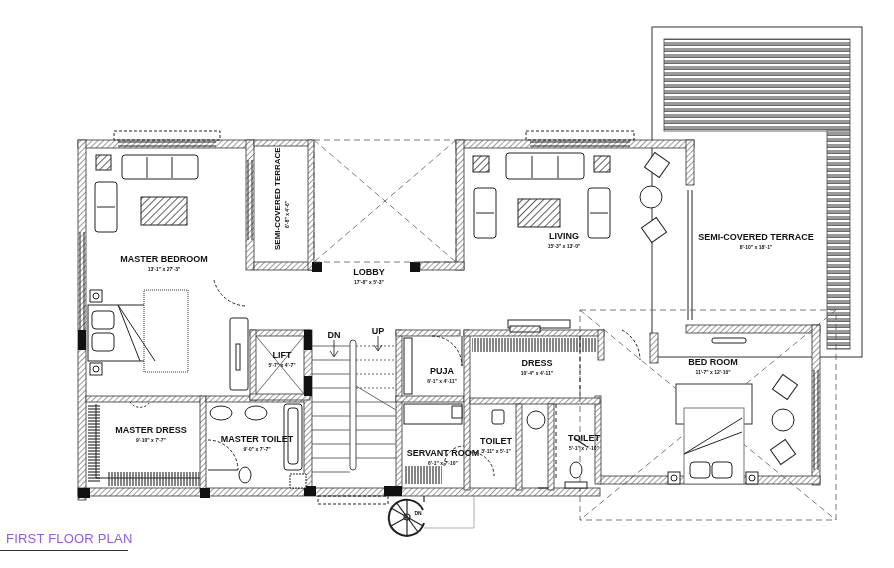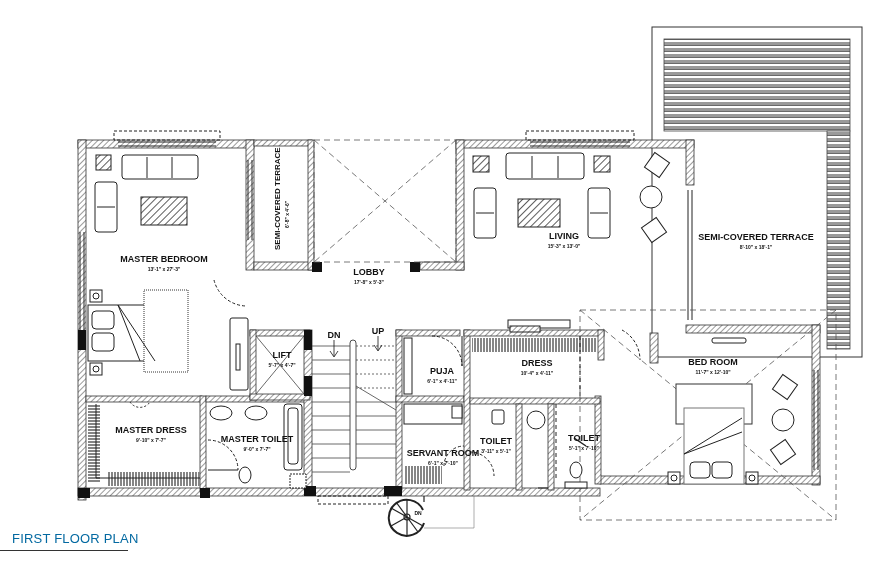--- a/index.html
+++ b/index.html
@@ -1,20 +1,20 @@
 <!DOCTYPE html>
 <html><head>
 <meta charset="utf-8">
 <style>
   html,body{margin:0;padding:0;background:#ffffff;}
   body{width:894px;height:568px;overflow:hidden;position:relative;font-family:"Liberation Sans",sans-serif;}
   #plan{position:absolute;left:0;top:0;width:894px;height:568px;}
   .lbl{font-family:"Liberation Sans",sans-serif;font-weight:bold;fill:#111;}
   .dim{font-family:"Liberation Sans",sans-serif;font-weight:bold;fill:#111;}
-  .title{position:absolute;left:12px;top:531px;font-family:"Liberation Sans",sans-serif;font-size:13px;color:#0369a1;letter-spacing:0.2px;}
+  .title{position:absolute;left:6px;top:531px;font-family:"Liberation Sans",sans-serif;font-size:13px;color:#8b5cf6;letter-spacing:0.2px;}
   .title-underline{position:absolute;left:0;top:550px;width:128px;height:1px;background:#333;}
 </style>
 </head>
 <body>
 
 <svg id="plan" viewBox="0 0 894 568" xmlns="http://www.w3.org/2000/svg">
   <defs>
     <pattern id="hatch" width="4" height="4" patternUnits="userSpaceOnUse" patternTransform="rotate(45)">
       <rect width="4" height="4" fill="#fff"></rect>
       <line x1="0" y1="0" x2="0" y2="4" stroke="#555" stroke-width="1.2"></line>

